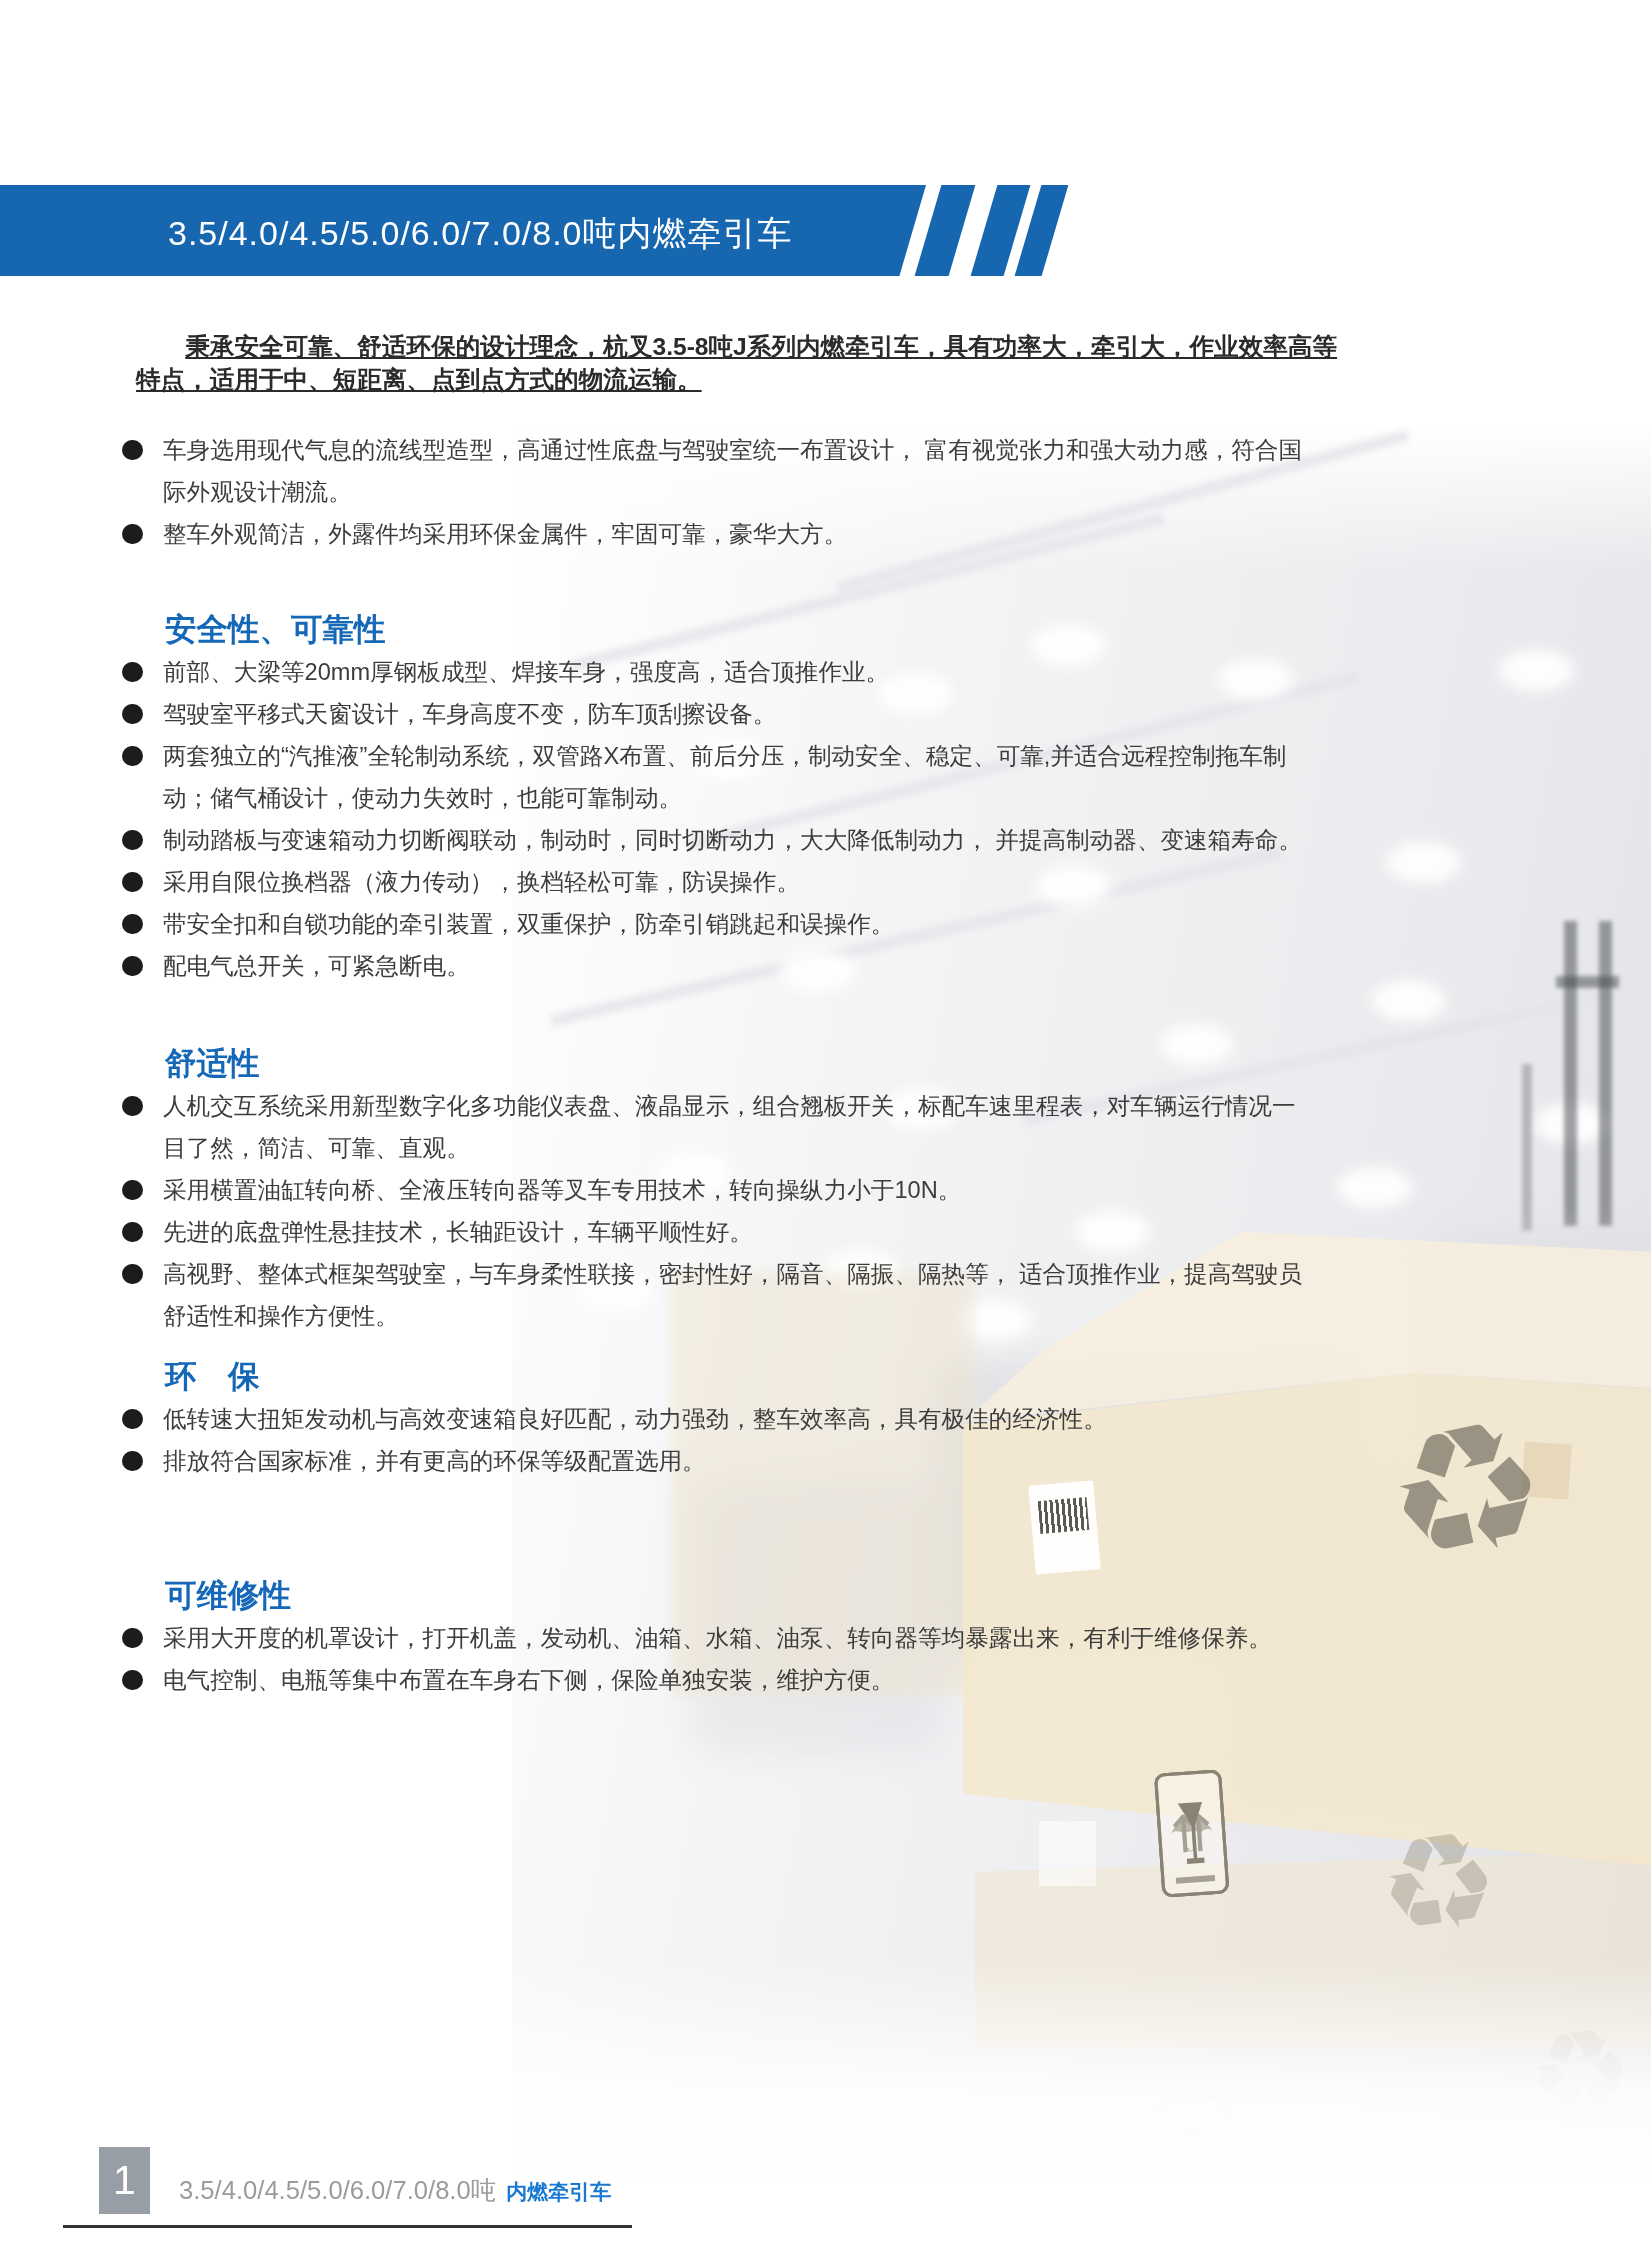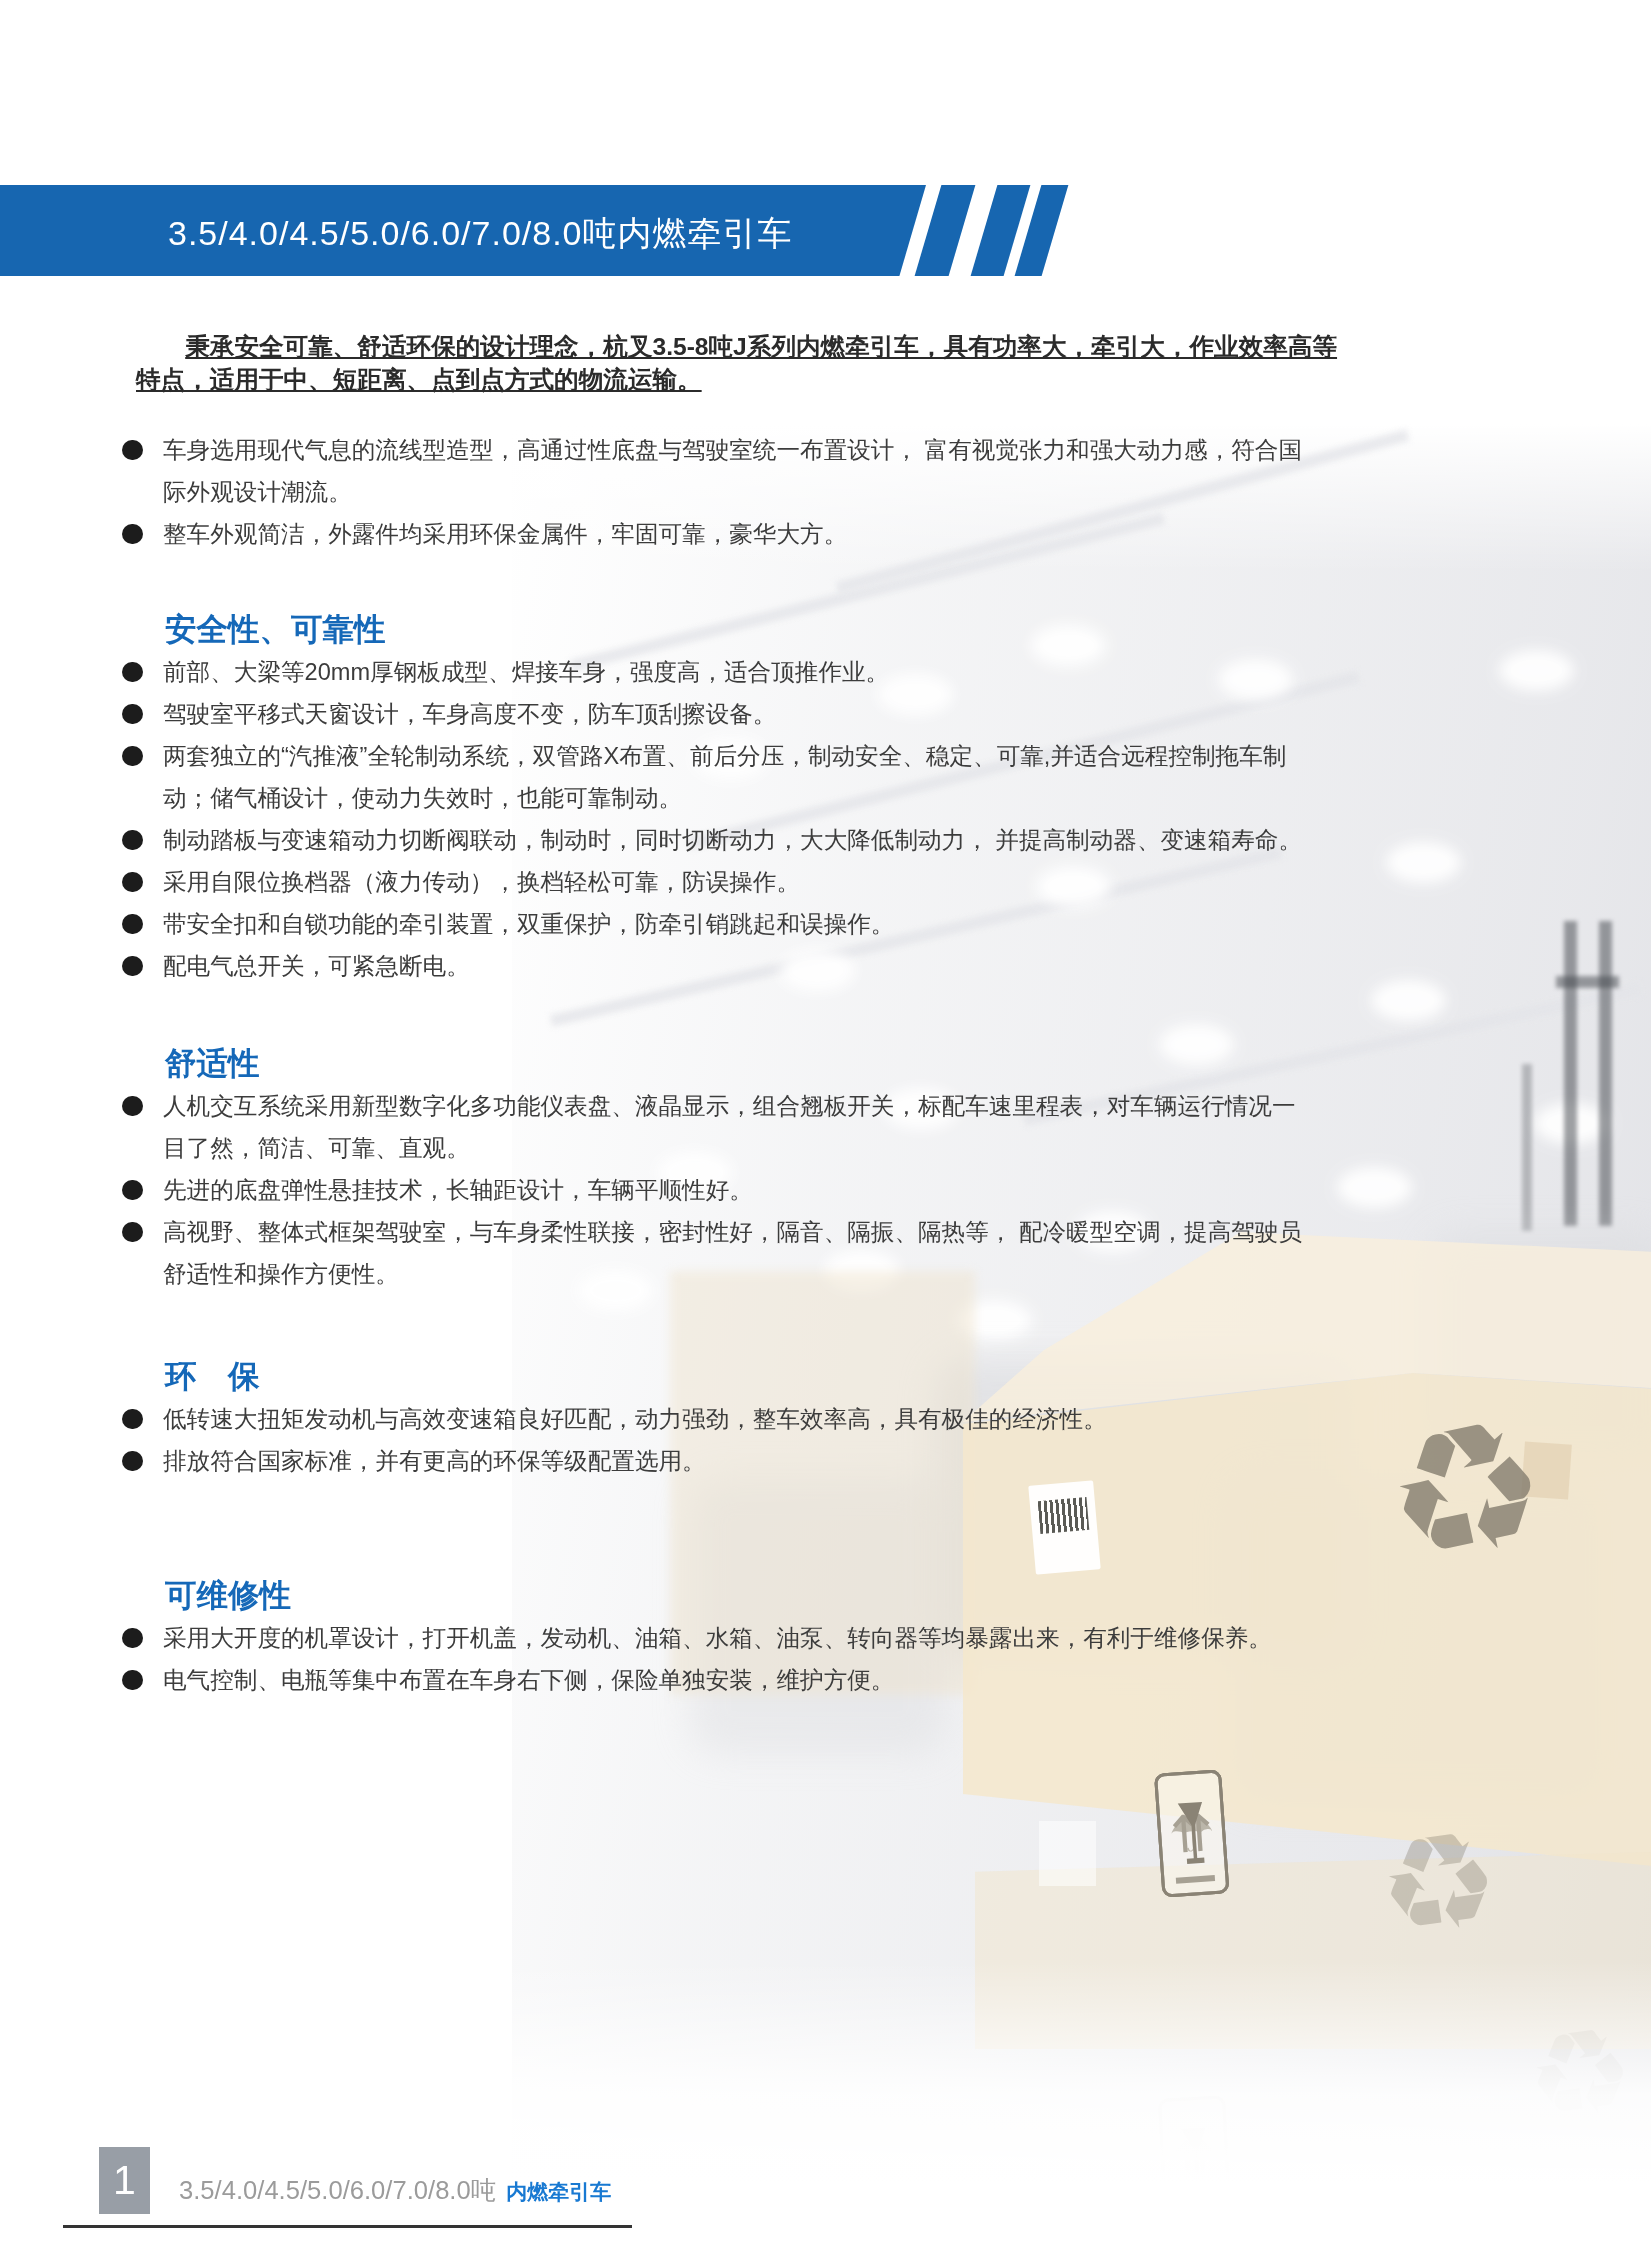--- a/index.html
+++ b/index.html
@@ -194,22 +194,23 @@
         <li>制动踏板与变速箱动力切断阀联动，制动时，同时切断动力，大大降低制动力， 并提高制动器、变速箱寿命。</li>
         <li>采用自限位换档器（液力传动），换档轻松可靠，防误操作。</li>
         <li>带安全扣和自锁功能的牵引装置，双重保护，防牵引销跳起和误操作。</li>
         <li>配电气总开关，可紧急断电。</li>
       </ul>
     </section>
     <section class="sec sec-2">
       <h2>舒适性</h2>
       <ul>
         <li>人机交互系统采用新型数字化多功能仪表盘、液晶显示，组合翘板开关，标配车速里程表，对车辆运行情况一目了然，简洁、可靠、直观。</li>
+        <li>采用横置油缸转向桥、全液压转向器等叉车专用技术，转向操纵力小于10N。</li>
         <li>先进的底盘弹性悬挂技术，长轴距设计，车辆平顺性好。</li>
-        <li>高视野、整体式框架驾驶室，与车身柔性联接，密封性好，隔音、隔振、隔热等， 配冷暖型空调，提高驾驶员舒适性和操作方便性。</li>
+        <li>高视野、整体式框架驾驶室，与车身柔性联接，密封性好，隔音、隔振、隔热等， 适合顶推作业，提高驾驶员舒适性和操作方便性。</li>
       </ul>
     </section>
     <section class="sec sec-3">
       <h2>环　保</h2>
       <ul>
         <li>低转速大扭矩发动机与高效变速箱良好匹配，动力强劲，整车效率高，具有极佳的经济性。</li>
         <li>排放符合国家标准，并有更高的环保等级配置选用。</li>
       </ul>
     </section>
     <section class="sec sec-4">

